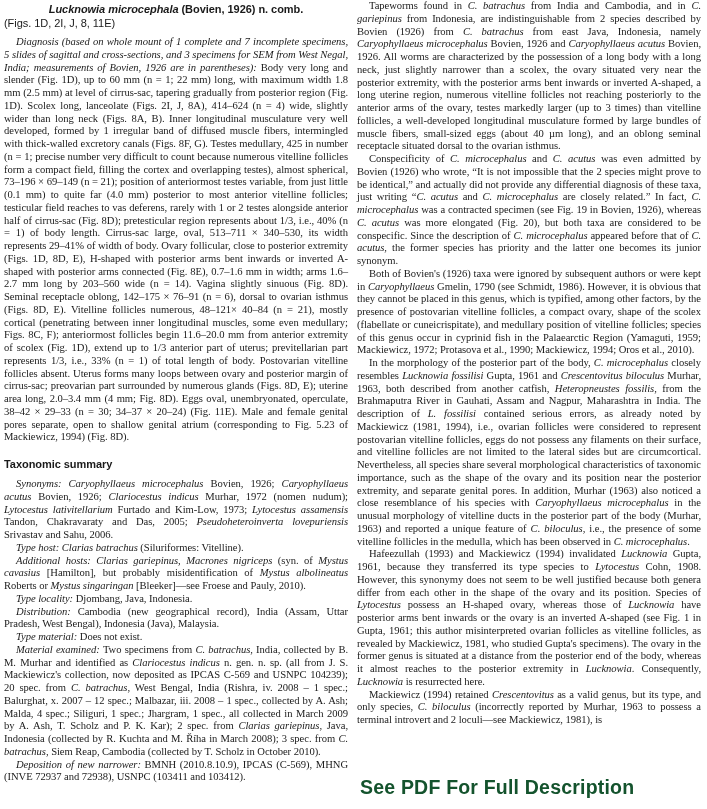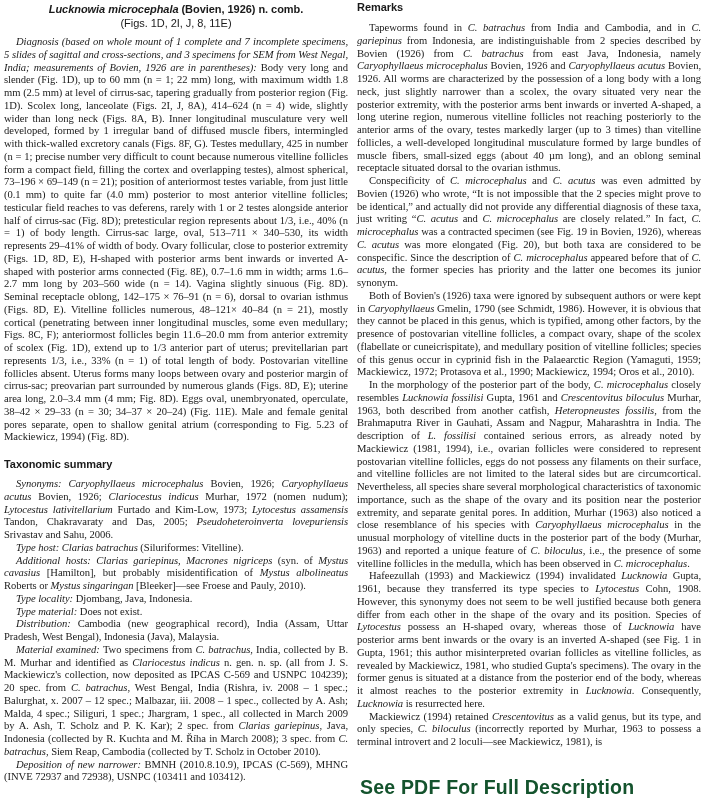--- a/index.html
+++ b/index.html
@@ -17,21 +17,21 @@
     .col-left { left: 4px; width: 344px; }
     .col-right { left: 357px; width: 344px; }
     .title {
       font-family: "Liberation Sans", "DejaVu Sans", sans-serif;
       font-size: 11px; font-weight: bold; text-align: center;
       margin-top: 2px; line-height: 14px;
     }
     .title i { font-style: italic; }
     .figs {
       font-family: "Liberation Sans", "DejaVu Sans", sans-serif;
-      font-size: 11px; text-align: center; line-height: 14px; margin-bottom: 6px;
+      font-size: 11px; line-height: 14px; margin-bottom: 6px;
     }
     .section-head {
       font-family: "Liberation Sans", "DejaVu Sans", sans-serif;
       font-weight: bold; font-size: 11px; line-height: 14px;
       text-align: left; margin: 13px 0 7px 0;
     }
     .col-right .section-head { margin-top: 0; margin-bottom: 8px; }
     p { margin: 0; text-indent: 12px; }
     i { font-style: italic; }
     .banner {
@@ -48,28 +48,27 @@
   <div class="title"><i>Lucknowia microcephala</i><span> (Bovien, 1926) n. comb.</span></div>
   <div class="figs">(Figs. 1D, 2I, J, 8, 11E)</div>
   <p><i>Diagnosis (based on whole mount of 1 complete and 7 incomplete specimens, 5 slides of sagittal and cross-sections, and 3 specimens for SEM from West Negal, India; measurements of Bovien, 1926 are in parentheses):</i><span> Body very long and slender (Fig. 1D), up to 60 mm (n = 1; 22 mm) long, with maximum width 1.8 mm (2.5 mm) at level of cirrus-sac, tapering gradually from posterior region (Fig. 1D). Scolex long, lanceolate (Figs. 2I, J, 8A), 414–624 (n = 4) wide, slightly wider than long neck (Figs. 8A, B). Inner longitudinal musculature very well developed, formed by 1 irregular band of diffused muscle fibers, intermingled with thick-walled excretory canals (Figs. 8F, G). Testes medullary, 425 in number (n = 1; precise number very difficult to count because numerous vitelline follicles form a compact field, filling the cortex and overlapping testes), almost spherical, 73–196 × 69–149 (n = 21); position of anteriormost testes variable, from just little (0.1 mm) to quite far (4.0 mm) posterior to most anterior vitelline follicles; testicular field reaches to vas deferens, rarely with 1 or 2 testes alongside anterior half of cirrus-sac (Fig. 8D); pretesticular region represents about 1/3, i.e., 40% (n = 1) of body length. Cirrus-sac large, oval, 513–711 × 340–530, its width represents 29–41% of width of body. Ovary follicular, close to posterior extremity (Figs. 1D, 8D, E), H-shaped with posterior arms bent inwards or inverted A-shaped with posterior arms connected (Fig. 8E), 0.7–1.6 mm in width; arms 1.6–2.7 mm long by 203–560 wide (n = 14). Vagina slightly sinuous (Fig. 8D). Seminal receptacle oblong, 142–175 × 76–91 (n = 6), dorsal to ovarian isthmus (Figs. 8D, E). Vitelline follicles numerous, 48–121× 40–84 (n = 21), mostly cortical (penetrating between inner longitudinal muscles, some even medullary; Figs. 8C, F); anteriormost follicles begin 11.6–20.0 mm from anterior extremity of scolex (Fig. 1D), extend up to 1/3 anterior part of uterus; previtellarian part represents 1/3, i.e., 33% (n = 1) of total length of body. Postovarian vitelline follicles absent. Uterus forms many loops between ovary and posterior margin of cirrus-sac; preovarian part surrounded by numerous glands (Figs. 8D, E); uterine area long, 2.0–3.4 mm (4 mm; Fig. 8D). Eggs oval, unembryonated, operculate, 38–42 × 29–33 (n = 30; 34–37 × 20–24) (Fig. 11E). Male and female genital pores separate, open to shallow genital atrium (corresponding to Fig. 5.23 of Mackiewicz, 1994) (Fig. 8D).</span></p>
 
   <div class="section-head">Taxonomic summary</div>
 
   <p><i>Synonyms: </i><i>Caryophyllaeus microcephalus</i><span> Bovien, 1926; </span><i>Caryophyllaeus acutus</i><span> Bovien, 1926; </span><i>Clariocestus indicus</i><span> Murhar, 1972 (nomen nudum); </span><i>Lytocestus lativitellarium</i><span> Furtado and Kim-Low, 1973; </span><i>Lytocestus assamensis</i><span> Tandon, Chakravaraty and Das, 2005; </span><i>Pseudoheteroinverta lovepuriensis</i><span> Srivastav and Sahu, 2006.</span></p>
   <p><i>Type host: </i><i>Clarias batrachus</i><span> (Siluriformes: Vitelline).</span></p>
   <p><i>Additional hosts: </i><i>Clarias gariepinus, Macrones nigriceps</i><span> (syn. of </span><i>Mystus cavasius</i><span> [Hamilton], but probably misidentification of </span><i>Mystus albolineatus</i><span> Roberts or </span><i>Mystus singaringan</i><span> [Bleeker]—see Froese and Pauly, 2010).</span></p>
   <p><i>Type locality: </i><span>Djombang, Java, Indonesia.</span></p>
+  <p><i>Distribution: </i><span>Cambodia (new geographical record), India (Assam, Uttar Pradesh, West Bengal), Indonesia (Java), Malaysia.</span></p>
   <p><i>Type material: </i><span>Does not exist.</span></p>
-  <p><i>Distribution: </i><span>Cambodia (new geographical record), India (Assam, Uttar Pradesh, West Bengal), Indonesia (Java), Malaysia.</span></p>
   <p><i>Material examined: </i><span>Two specimens from </span><i>C. batrachus</i><span>, India, collected by B. M. Murhar and identified as </span><i>Clariocestus indicus</i><span> n. gen. n. sp. (all from J. S. Mackiewicz's collection, now deposited as IPCAS C-569 and USNPC 104239); 20 spec. from </span><i>C. batrachus</i><span>, West Bengal, India (Rishra, iv. 2008 – 1 spec.; Balurghat, x. 2007 – 12 spec.; Malbazar, iii. 2008 – 1 spec., collected by A. Ash; Malda, 4 spec.; Siliguri, 1 spec.; Jhargram, 1 spec., all collected in March 2009 by A. Ash, T. Scholz and P. K. Kar); 2 spec. from </span><i>Clarias gariepinus</i><span>, Java, Indonesia (collected by R. Kuchta and M. Říha in March 2008); 3 spec. from </span><i>C. batrachus</i><span>, Siem Reap, Cambodia (collected by T. Scholz in October 2010).</span></p>
   <p><i>Deposition of new narrower: </i><span>BMNH (2010.8.10.9), IPCAS (C-569), MHNG (INVE 72937 and 72938), USNPC (103411 and 103412).</span></p>
 </div>
 
 <div class="col col-right">
-  <div class="section-head">Remarks</div>
   <p><span>Tapeworms found in </span><i>C. batrachus</i><span> from India and Cambodia, and in </span><i>C. gariepinus</i><span> from Indonesia, are indistinguishable from 2 species described by Bovien (1926) from </span><i>C. batrachus</i><span> from east Java, Indonesia, namely </span><i>Caryophyllaeus microcephalus</i><span> Bovien, 1926 and </span><i>Caryophyllaeus acutus</i><span> Bovien, 1926. All worms are characterized by the possession of a long body with a long neck, just slightly narrower than a scolex, the ovary situated very near the posterior extremity, with the posterior arms bent inwards or inverted A-shaped, a long uterine region, numerous vitelline follicles not reaching posteriorly to the anterior arms of the ovary, testes markedly larger (up to 3 times) than vitelline follicles, a well-developed longitudinal musculature formed by large bundles of muscle fibers, small-sized eggs (about 40 µm long), and an oblong seminal receptacle situated dorsal to the ovarian isthmus.</span></p>
   <p><span>Conspecificity of </span><i>C. microcephalus</i><span> and </span><i>C. acutus</i><span> was even admitted by Bovien (1926) who wrote, “It is not impossible that the 2 species might prove to be identical,” and actually did not provide any differential diagnosis of these taxa, just writing “</span><i>C. acutus</i><span> and </span><i>C. microcephalus</i><span> are closely related.” In fact, </span><i>C. microcephalus</i><span> was a contracted specimen (see Fig. 19 in Bovien, 1926), whereas </span><i>C. acutus</i><span> was more elongated (Fig. 20), but both taxa are considered to be conspecific. Since the description of </span><i>C. microcephalus</i><span> appeared before that of </span><i>C. acutus</i><span>, the former species has priority and the latter one becomes its junior synonym.</span></p>
   <p><span>Both of Bovien's (1926) taxa were ignored by subsequent authors or were kept in </span><i>Caryophyllaeus</i><span> Gmelin, 1790 (see Schmidt, 1986). However, it is obvious that they cannot be placed in this genus, which is typified, among other factors, by the presence of postovarian vitelline follicles, a compact ovary, shape of the scolex (flabellate or cuneicrispitate), and medullary position of vitelline follicles; species of this genus occur in cyprinid fish in the Palaearctic Region (Yamaguti, 1959; Mackiewicz, 1972; Protasova et al., 1990; Mackiewicz, 1994; Oros et al., 2010).</span></p>
   <p><span>In the morphology of the posterior part of the body, </span><i>C. microcephalus</i><span> closely resembles </span><i>Lucknowia fossilisi</i><span> Gupta, 1961 and </span><i>Crescentovitus biloculus</i><span> Murhar, 1963, both described from another catfish, </span><i>Heteropneustes fossilis</i><span>, from the Brahmaputra River in Gauhati, Assam and Nagpur, Maharashtra in India. The description of </span><i>L. fossilisi</i><span> contained serious errors, as already noted by Mackiewicz (1981, 1994), i.e., ovarian follicles were considered to represent postovarian vitelline follicles, eggs do not possess any filaments on their surface, and vitelline follicles are not limited to the lateral sides but are circumcortical. Nevertheless, all species share several morphological characteristics of taxonomic importance, such as the shape of the ovary and its position near the posterior extremity, and separate genital pores. In addition, Murhar (1963) also noticed a close resemblance of his species with </span><i>Caryophyllaeus microcephalus</i><span> in the unusual morphology of vitelline ducts in the posterior part of the body (Murhar, 1963) and reported a unique feature of </span><i>C. biloculus</i><span>, i.e., the presence of some vitelline follicles in the medulla, which has been observed in </span><i>C. microcephalus</i><span>.</span></p>
   <p><span>Hafeezullah (1993) and Mackiewicz (1994) invalidated </span><i>Lucknowia</i><span> Gupta, 1961, because they transferred its type species to </span><i>Lytocestus</i><span> Cohn, 1908. However, this synonymy does not seem to be well justified because both genera differ from each other in the shape of the ovary and its position. Species of </span><i>Lytocestus</i><span> possess an H-shaped ovary, whereas those of </span><i>Lucknowia</i><span> have posterior arms bent inwards or the ovary is an inverted A-shaped (see Fig. 1 in Gupta, 1961; this author misinterpreted ovarian follicles as vitelline follicles, as revealed by Mackiewicz, 1981, who studied Gupta's specimens). The ovary in the former genus is situated at a distance from the posterior end of the body, whereas it almost reaches to the posterior extremity in </span><i>Lucknowia</i><span>. Consequently, </span><i>Lucknowia</i><span> is resurrected here.</span></p>
   <p><span>Mackiewicz (1994) retained </span><i>Crescentovitus</i><span> as a valid genus, but its type, and only species, </span><i>C. biloculus</i><span> (incorrectly reported by Murhar, 1963 to possess a terminal introvert and 2 loculi—see Mackiewicz, 1981), is</span></p>
 </div>
 
 <div class="banner">See PDF For Full Description</div>
 

